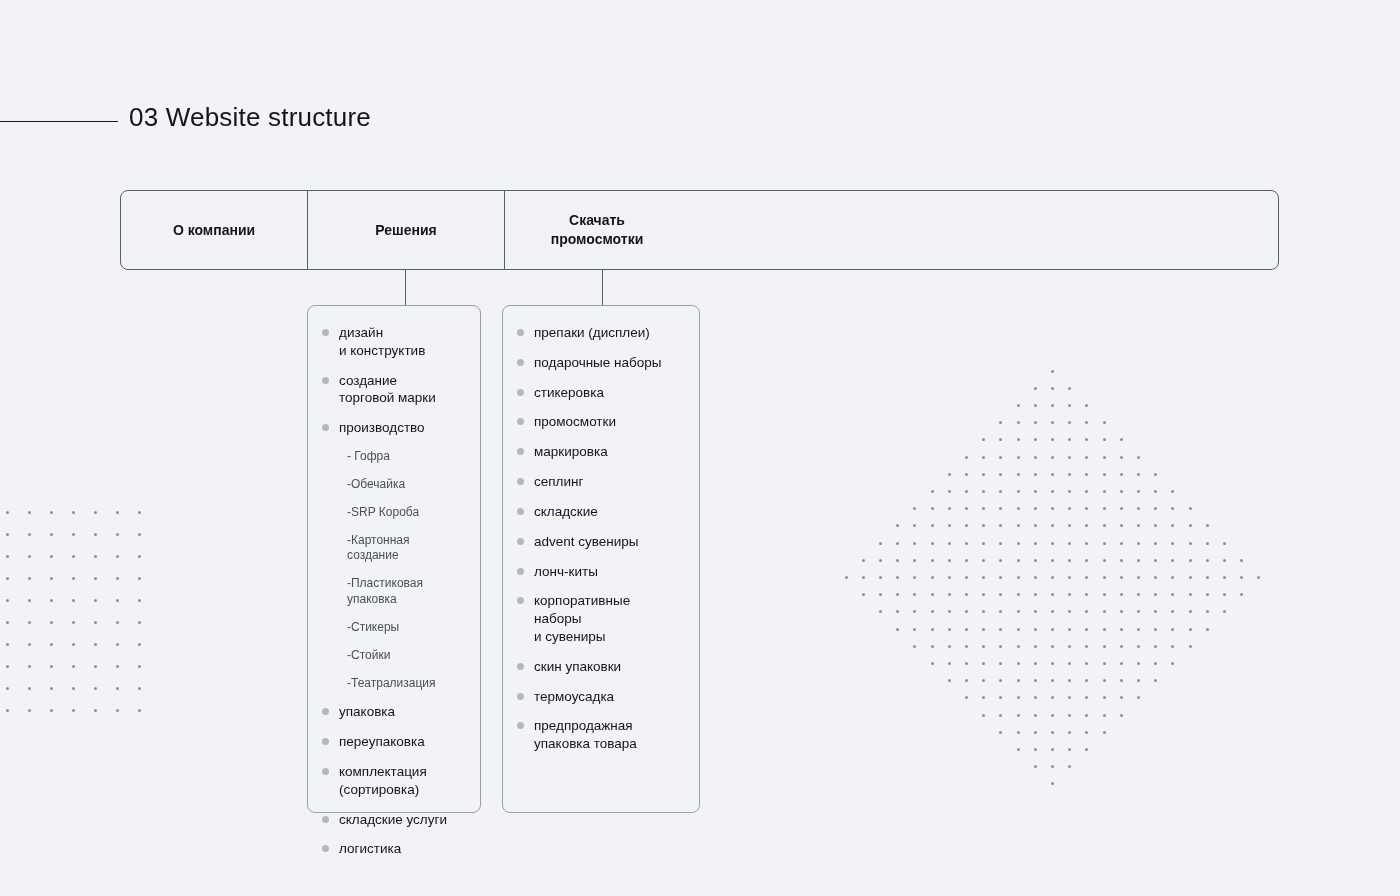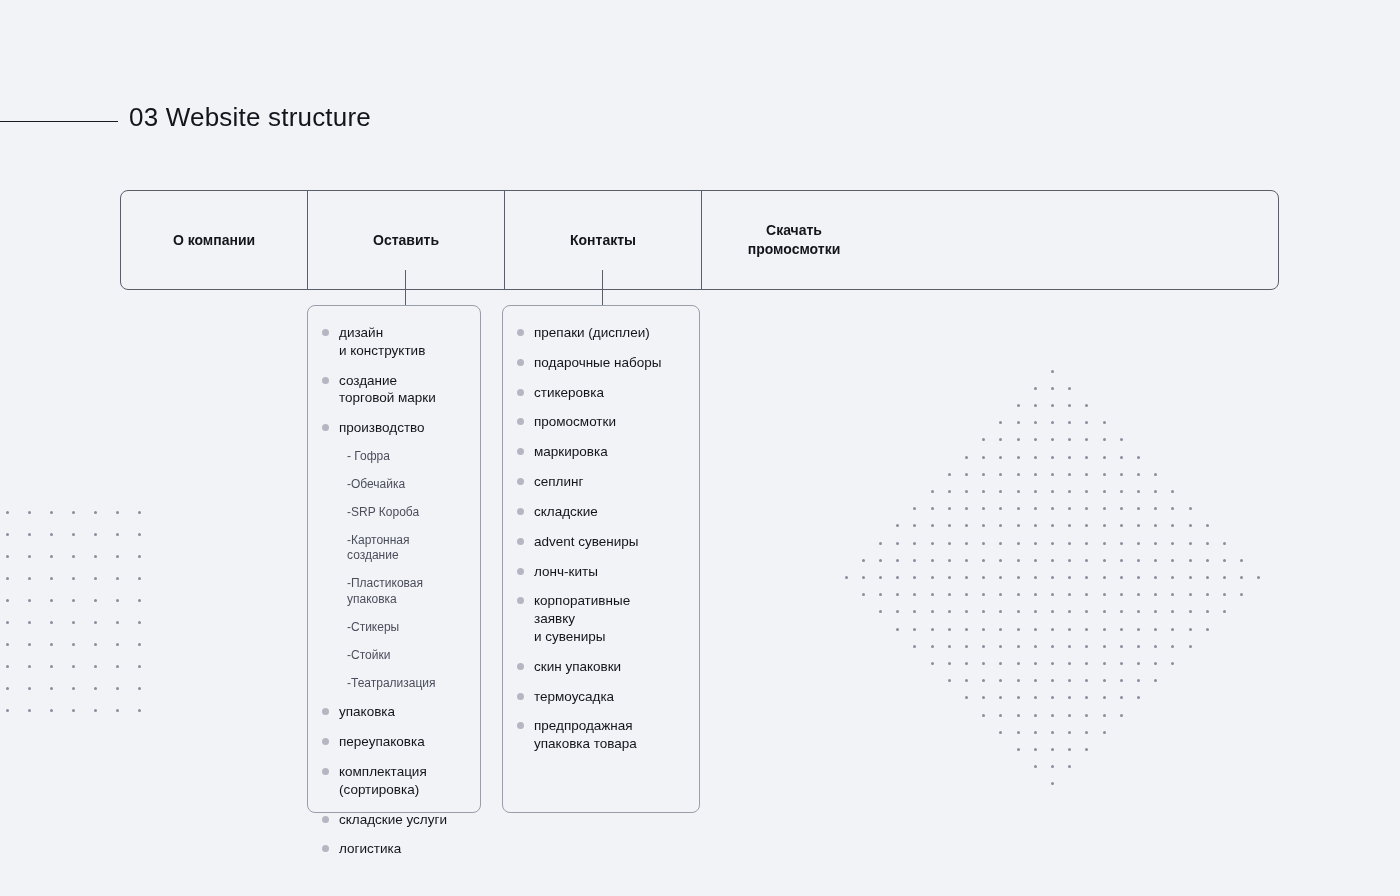--- a/index.html
+++ b/index.html
@@ -37,21 +37,21 @@
     color: #14141c;
     white-space: nowrap;
   }
 
   
   #nav-bar {
     position: absolute;
     left: 120px;
     top: 190px;
     width: 1159px;
-    height: 100px;
+    height: 80px;
     border: 1px solid #5a5d6b;
     border-radius: 8px;
     display: flex;
     background: #f2f3f7;
   }
 
   .nav-item {
     flex: 0 0 auto;
     display: flex;
     align-items: center;
@@ -143,22 +143,21 @@
   }
 </style>
 </head>
 <body>
 
 <div id="title-rule"></div>
 <div id="page-title">03 Website structure</div>
 
 <div id="nav-bar">
   <div class="nav-item nav-w1">О компании</div>
-  <div class="nav-item nav-w3">Оставить</div>
-  <div class="nav-item nav-w4">Контакты</div>
+  <div class="nav-item nav-w3">Решения</div>
   <div class="nav-item nav-w6">Скачать
 промосмотки</div>
 </div>
 
 <div class="connector" id="connector-services"></div>
 <div class="connector" id="connector-solutions"></div>
 
 <div class="panel" id="panel-services">
   <ul class="panel-list" id="list-services">
       <li class="panel-item"><span class="bullet"></span><span>дизайн
@@ -190,21 +189,21 @@
       <li class="panel-item"><span class="bullet"></span><span>препаки (дисплеи)</span></li>
       <li class="panel-item"><span class="bullet"></span><span>подарочные наборы</span></li>
       <li class="panel-item"><span class="bullet"></span><span>стикеровка</span></li>
       <li class="panel-item"><span class="bullet"></span><span>промосмотки</span></li>
       <li class="panel-item"><span class="bullet"></span><span>маркировка</span></li>
       <li class="panel-item"><span class="bullet"></span><span>сеплинг</span></li>
       <li class="panel-item"><span class="bullet"></span><span>складские</span></li>
       <li class="panel-item"><span class="bullet"></span><span>advent сувениры</span></li>
       <li class="panel-item"><span class="bullet"></span><span>лонч-киты</span></li>
       <li class="panel-item"><span class="bullet"></span><span>корпоративные
-заявку
+наборы
 и сувениры</span></li>
       <li class="panel-item"><span class="bullet"></span><span>скин упаковки</span></li>
       <li class="panel-item"><span class="bullet"></span><span>термоусадка</span></li>
       <li class="panel-item"><span class="bullet"></span><span>предпродажная
 упаковка товара</span></li>
     </ul>
 </div>
 
 <div id="dot-grid-left">
     <span class="dot" style="left: 6px; top: 11px;"></span>

